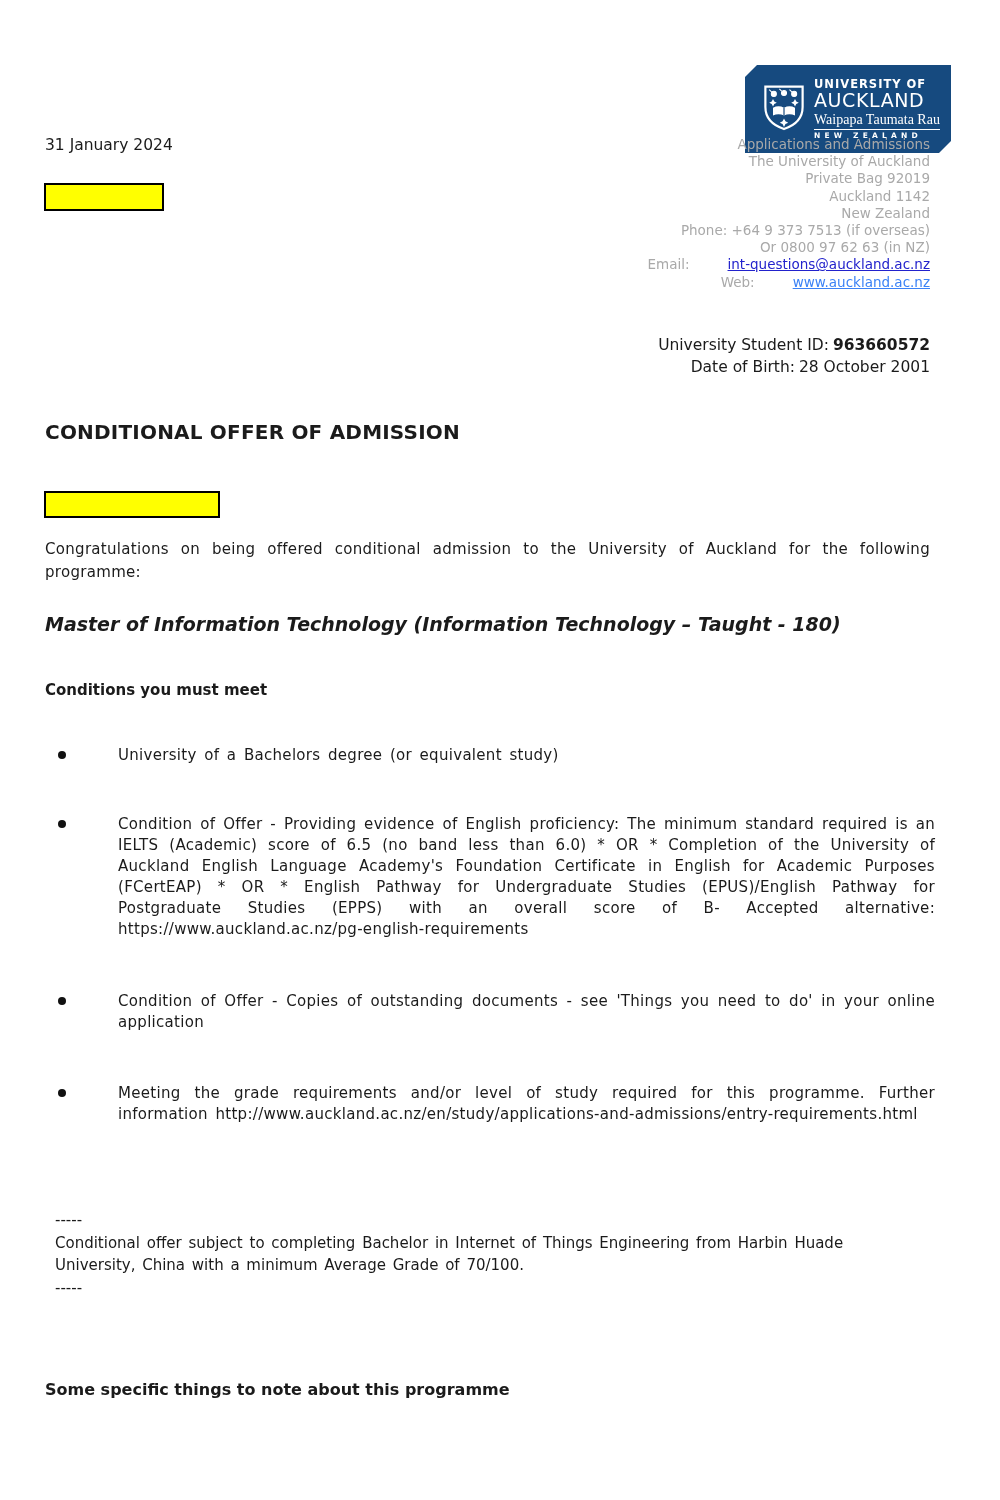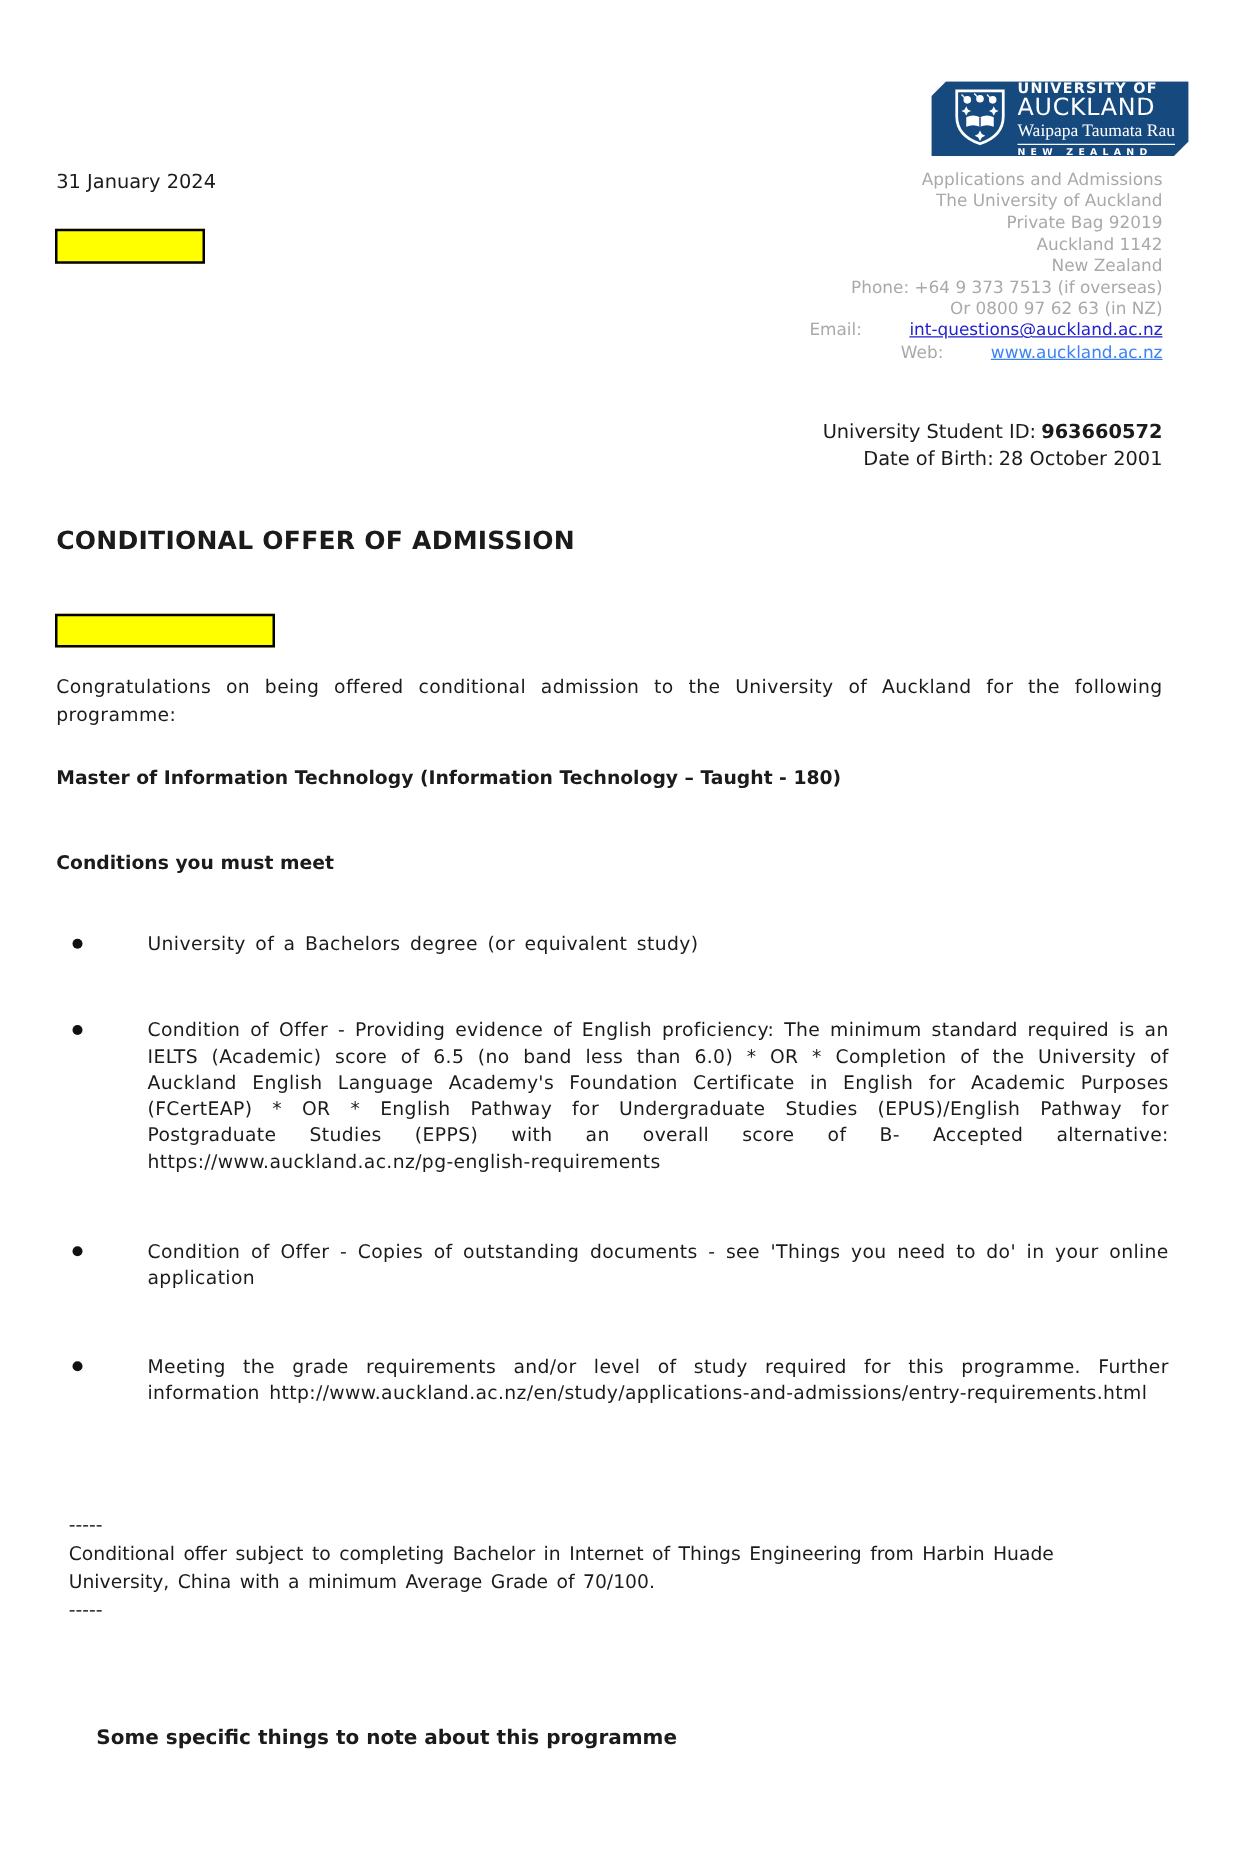--- a/index.html
+++ b/index.html
@@ -5,21 +5,21 @@
   * { margin:0; padding:0; box-sizing:border-box; }
   html,body { background:#ffffff; }
   .page {
     position:relative; width:1000px; height:1500px; background:#ffffff;
     font-family:"DejaVu Sans","Liberation Sans",sans-serif;
     color:#1b1b1b; overflow:hidden;
   }
 
   
   .logo {
-    position:absolute; left:745px; top:65px; width:206px; height:60px;
+    position:absolute; left:745px; top:65px; width:206px; height:88px;
     background:#164a7f; color:#fff;
     clip-path:polygon(12px 0, 100% 0, 100% calc(100% - 12px), calc(100% - 12px) 100%, 0 100%, 0 12px);
     display:flex; align-items:center; padding:0 8px 0 17px; gap:8px;
   }
   .crest { flex:0 0 auto; }
   .logo-text { display:flex; flex-direction:column; line-height:1.08; }
   .lg1 { font-size:11.5px; font-weight:bold; letter-spacing:1px; white-space:nowrap; }
   .lg2 { font-size:19px;   font-weight:normal; letter-spacing:.6px; white-space:nowrap; }
   .lg3 { font-size:14px;   padding:1px 0 2px; border-bottom:1.5px solid #fff; white-space:nowrap;font-family:Liberation Serif, serif; }
   .lg4 { font-size:7.5px;  font-weight:bold; letter-spacing:4.2px; padding-top:2.5px; white-space:nowrap; }
@@ -41,35 +41,35 @@
     position:absolute; right:70px; top:335px; text-align:right;
     font-size:15.5px; line-height:21.5px; color:#1b1b1b;
   }
   .student .id { font-weight:bold; }
 
   
   .title { position:absolute; left:45px; top:420px; font-size:20px; font-weight:bold; letter-spacing:.2px; }
 
   .para { text-align:justify; letter-spacing:.3px; word-spacing:2.5px; }
   .intro { position:absolute; left:45px; right:70px; top:538px; font-size:15px; line-height:22.5px; }
-  .programme { position:absolute; left:45px; top:613px; font-size:15px; font-weight:bold; }
+  .programme { position:absolute; left:45px; top:613px; font-size:19px; font-weight:bold;font-style:italic; }
   .cond-head { position:absolute; left:45px; top:681px; font-size:15px; font-weight:bold; }
 
   .bullet { position:absolute; left:45px; right:65px; font-size:15px; line-height:21px; }
   .bullet .dot {
     position:absolute; left:13px; top:6px; width:8px; height:8px;
     border-radius:50%; background:#111;
   }
   .bullet .btxt { margin-left:73px; }
   .b1 { top:745px; } .b2 { top:814px; } .b3 { top:991px; } .b4 { top:1083px; }
 
   .note-block { position:absolute; left:55px; right:70px; top:1209px; font-size:15px; line-height:22.5px; }
   .note-text { word-spacing:2px; }
 
-  .footer-head { position:absolute; left:45px; top:1380px; font-size:16px; font-weight:bold;margin-left:32px; }
+  .footer-head { position:absolute; left:45px; top:1380px; font-size:16px; font-weight:bold; }
 </style>
 </head>
 <body>
 
 <div class="page">
 
   <div class="logo" style="background: rgb(22, 74, 127);">
     <span class="crest">
       <svg width="44" height="50" viewBox="0 0 52 56" aria-hidden="true">
         <path d="M4 4 H48 V28 C48 42 38 50 26 54 C14 50 4 42 4 28 Z" fill="none" stroke="#ffffff" stroke-width="2.6"></path>

